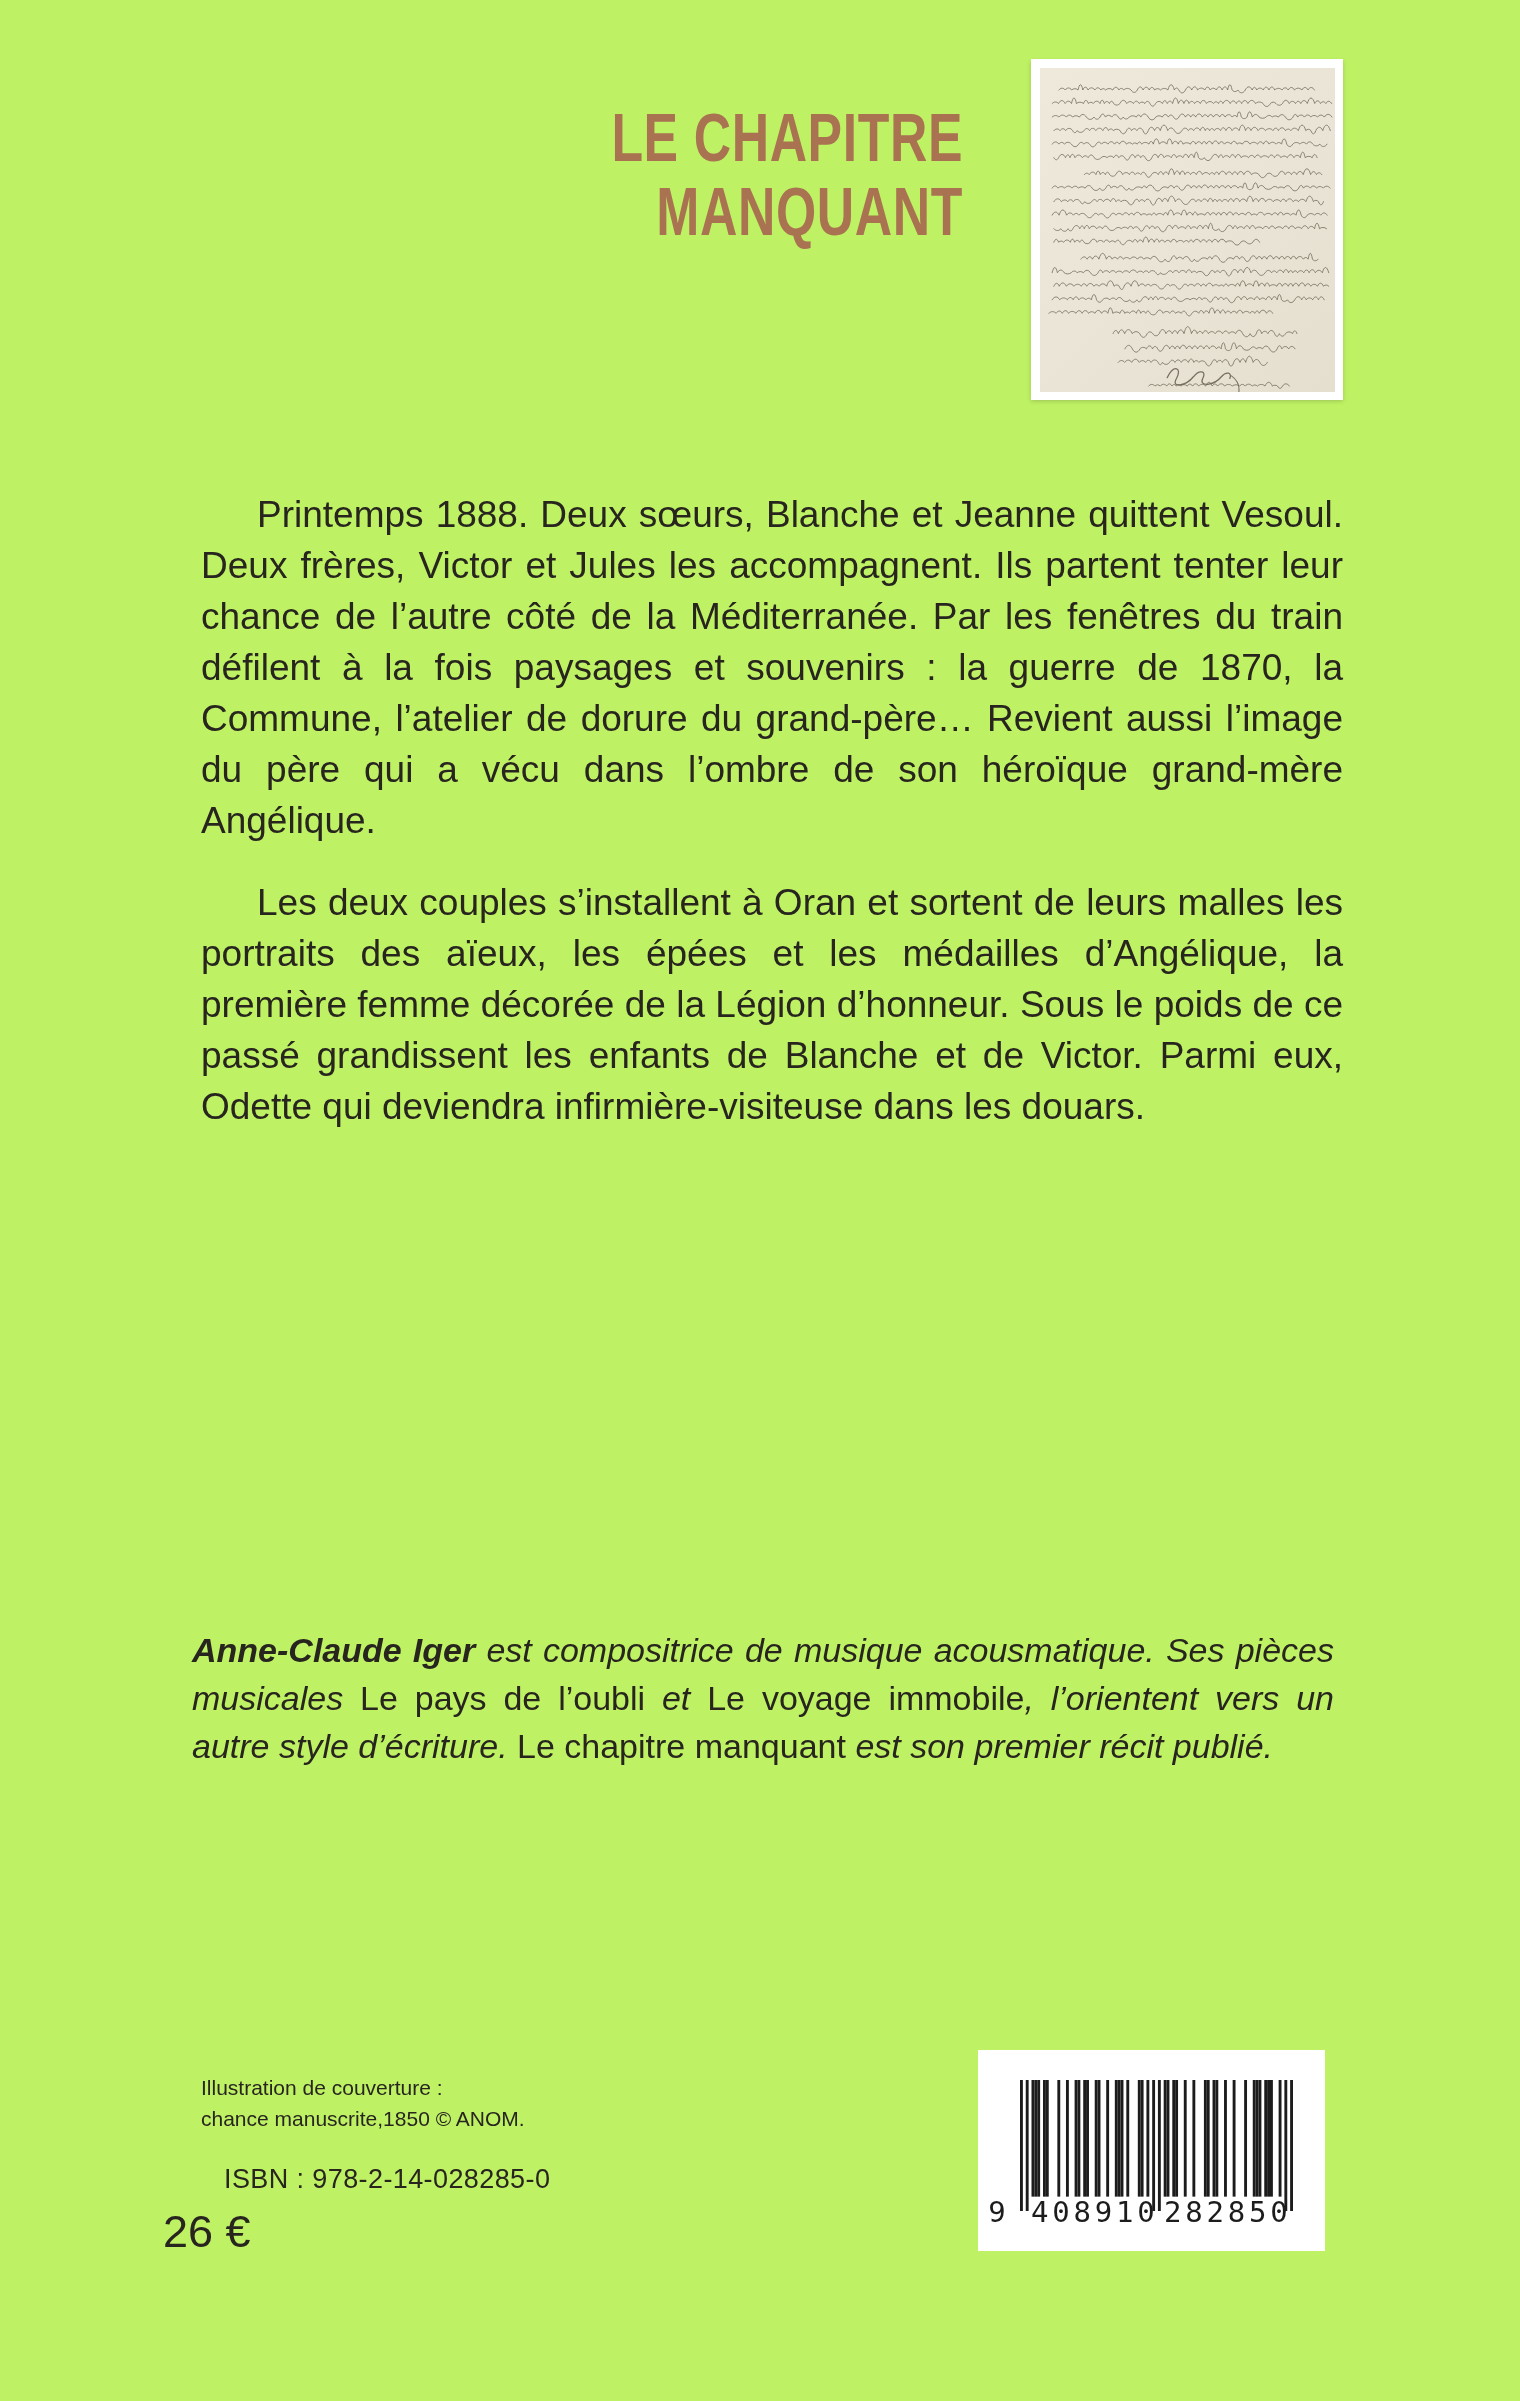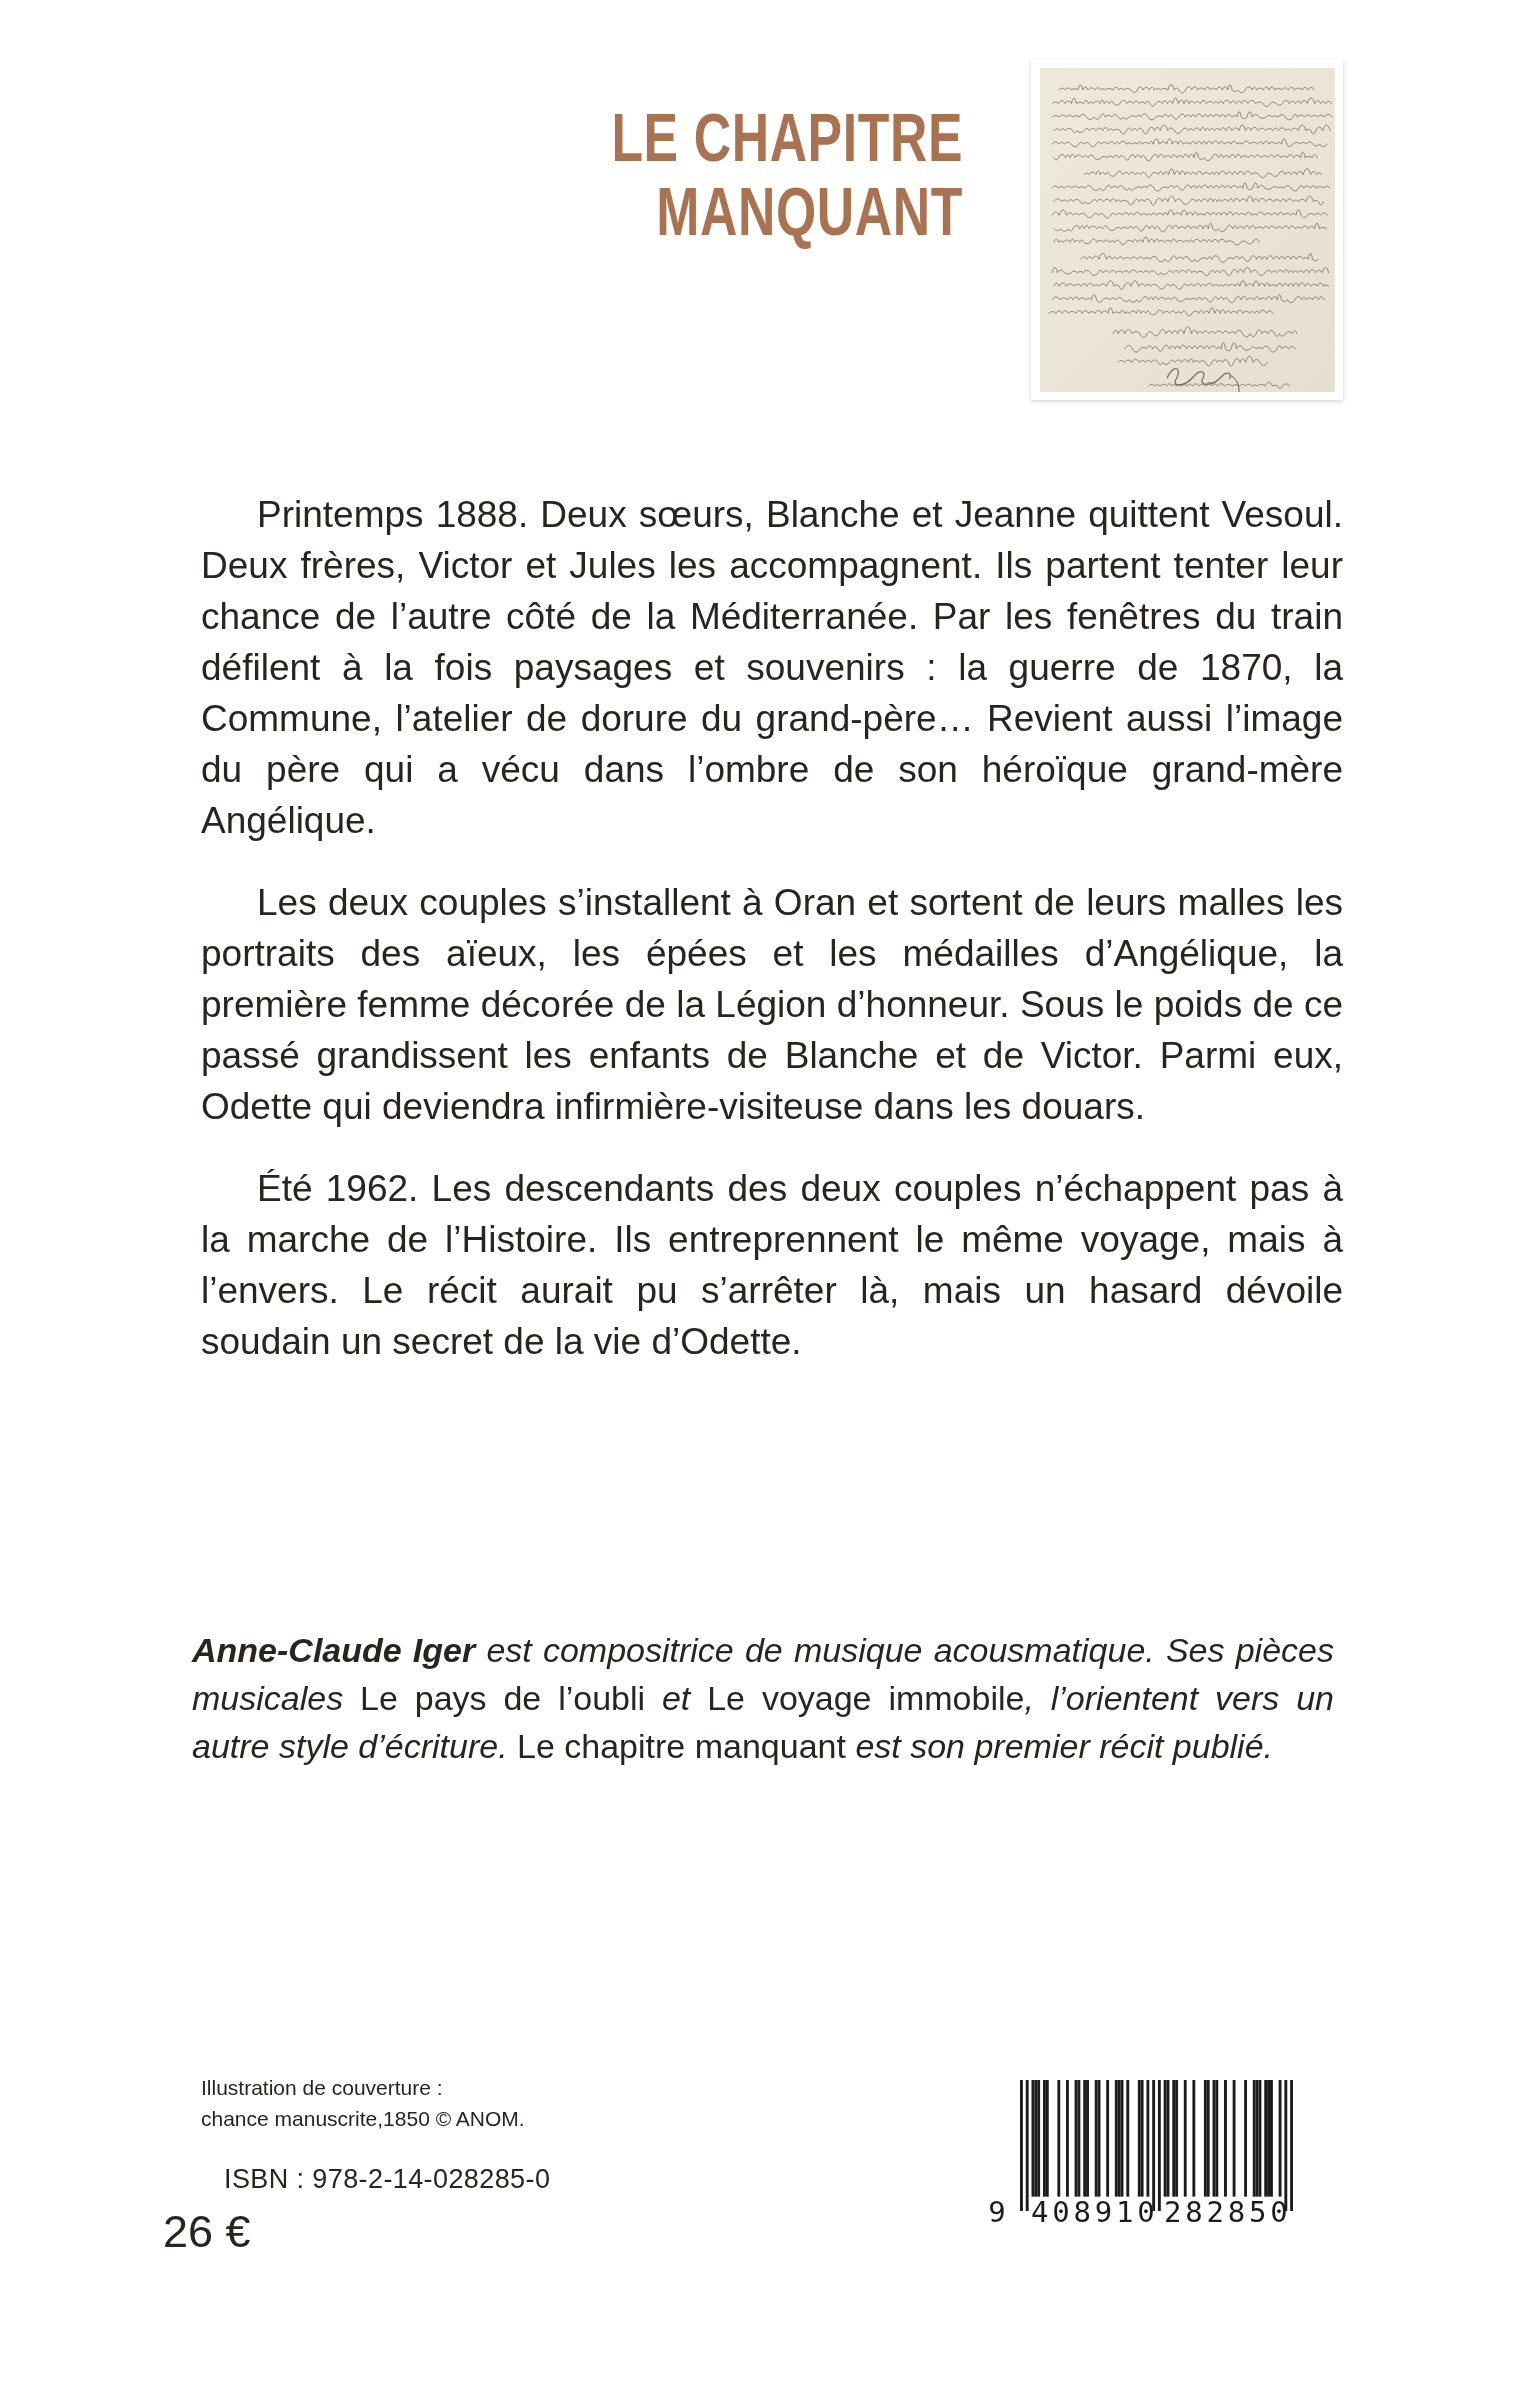--- a/index.html
+++ b/index.html
@@ -5,21 +5,21 @@
   html, body { margin: 0; padding: 0; }
   body {
     width: 1520px; height: 2401px;
     background: #d8d5c8;
     font-family: "Liberation Sans", sans-serif;
     overflow: hidden;
   }
   .cover {
     position: relative;
     width: 1520px; height: 2401px;
-    background: #ffffff;
+    background: #bef264;
   }
 
   
   .title-block {
     position: absolute;
     left: 201px; top: 101px; width: 762px;
     text-align: right;
     transform: scaleX(0.75);
     transform-origin: 100% 0;
     color: #a97352;
@@ -156,21 +156,20 @@
           <path d="M128 376 c2.3 -2.7 5.3 -2.7 7.6 0 c1.9 -2.0 4.3 -2.0 6.2 0 c2.4 -2.9 5.5 -2.9 7.8 0 c1.8 -3.5 4.2 -3.5 6.0 0 c1.5 -2.4 3.6 -2.4 5.1 0 c1.7 -2.1 3.9 -2.1 5.6 0 c2.2 -2.3 5.2 -2.3 7.4 0 c1.9 -3.1 4.4 -3.1 6.3 0 c2.2 -3.5 5.1 -3.5 7.3 0 c2.5 -2.8 5.8 -2.8 8.3 0 c2.3 -6.0 5.3 -6.0 7.6 0 c1.9 -3.2 4.5 -3.2 6.4 0 c2.5 -3.6 5.9 -3.6 8.4 0 c2.7 -2.6 6.2 -2.6 8.8 0 c2.7 -2.1 6.3 -2.1 8.9 0 c1.9 -2.7 4.5 -2.7 6.4 0 c2.5 -3.0 5.9 -3.0 8.4 0 c1.9 -1.7 4.4 -1.7 6.3 0 c2.6 -2.6 6.2 -2.6 8.8 0 c2.7 -6.0 6.2 -6.0 8.8 0 c1.8 -1.4 4.2 -1.4 6.1 0 c1.7 3.5 4.1 3.5 5.8 0 c2.5 -3.6 5.7 -3.6 8.2 0" fill="none" stroke="#6b6254" stroke-width="1.1" stroke-linecap="round" opacity="0.8"></path>
           <path d="M150 366 c8 -16 18 -12 11 1 c-7 12 11 9 20 -2 c7 -9 16 -7 11 2 c-5 10 13 9 22 -2 c6 -7 13 -5 10 2" fill="none" stroke="#6b6254" stroke-width="1.5" stroke-linecap="round" opacity="0.9"></path>
           <path d="M226 364 q14 10 6 28 q-6 14 -14 6" fill="none" stroke="#6b6254" stroke-width="1.3" stroke-linecap="round" opacity="0.85"></path>
         </svg>
     </div>
   </div>
 
   <div class="synopsis">
       <p>Printemps 1888. Deux sœurs, Blanche et Jeanne quittent Vesoul. Deux frères, Victor et Jules les accompagnent. Ils partent tenter leur chance de l’autre côté de la Méditerranée. Par les fenêtres du train défilent à la fois paysages et souvenirs : la guerre de 1870, la Commune, l’atelier de dorure du grand-père… Revient aussi l’image du père qui a vécu dans l’ombre de son héroïque grand-mère Angélique.</p>
       <p>Les deux couples s’installent à Oran et sortent de leurs malles les portraits des aïeux, les épées et les médailles d’Angélique, la première femme décorée de la Légion d’honneur. Sous le poids de ce passé grandissent les enfants de Blanche et de Victor. Parmi eux, Odette qui deviendra infirmière-visiteuse dans les douars.</p>
-      <p>Été 1962. Les descendants des deux couples n’échappent pas à la marche de l’Histoire. Ils entreprennent le même voyage, mais à l’envers. Le récit aurait pu s’arrêter là, mais un hasard dévoile soudain un secret de la vie d’Odette.</p>
     </div>
 
   <div class="author-bio"><span class="seg-bold-italic">Anne-Claude Iger</span><span class="seg-italic"> est compositrice de musique acousmatique. Ses pièces musicales </span><span class="seg-roman">Le pays de l’oubli</span><span class="seg-italic"> et </span><span class="seg-roman">Le voyage immobile</span><span class="seg-italic">, l’orientent vers un autre style d’écriture. </span><span class="seg-roman">Le chapitre manquant</span><span class="seg-italic"> est son premier récit publié.</span></div>
 
   <div class="cover-credit">
     <div>Illustration de couverture :</div>
     <div>chance manuscrite,1850 © ANOM.</div>
   </div>
 
   <div class="isbn-line">ISBN : 978-2-14-028285-0</div>

